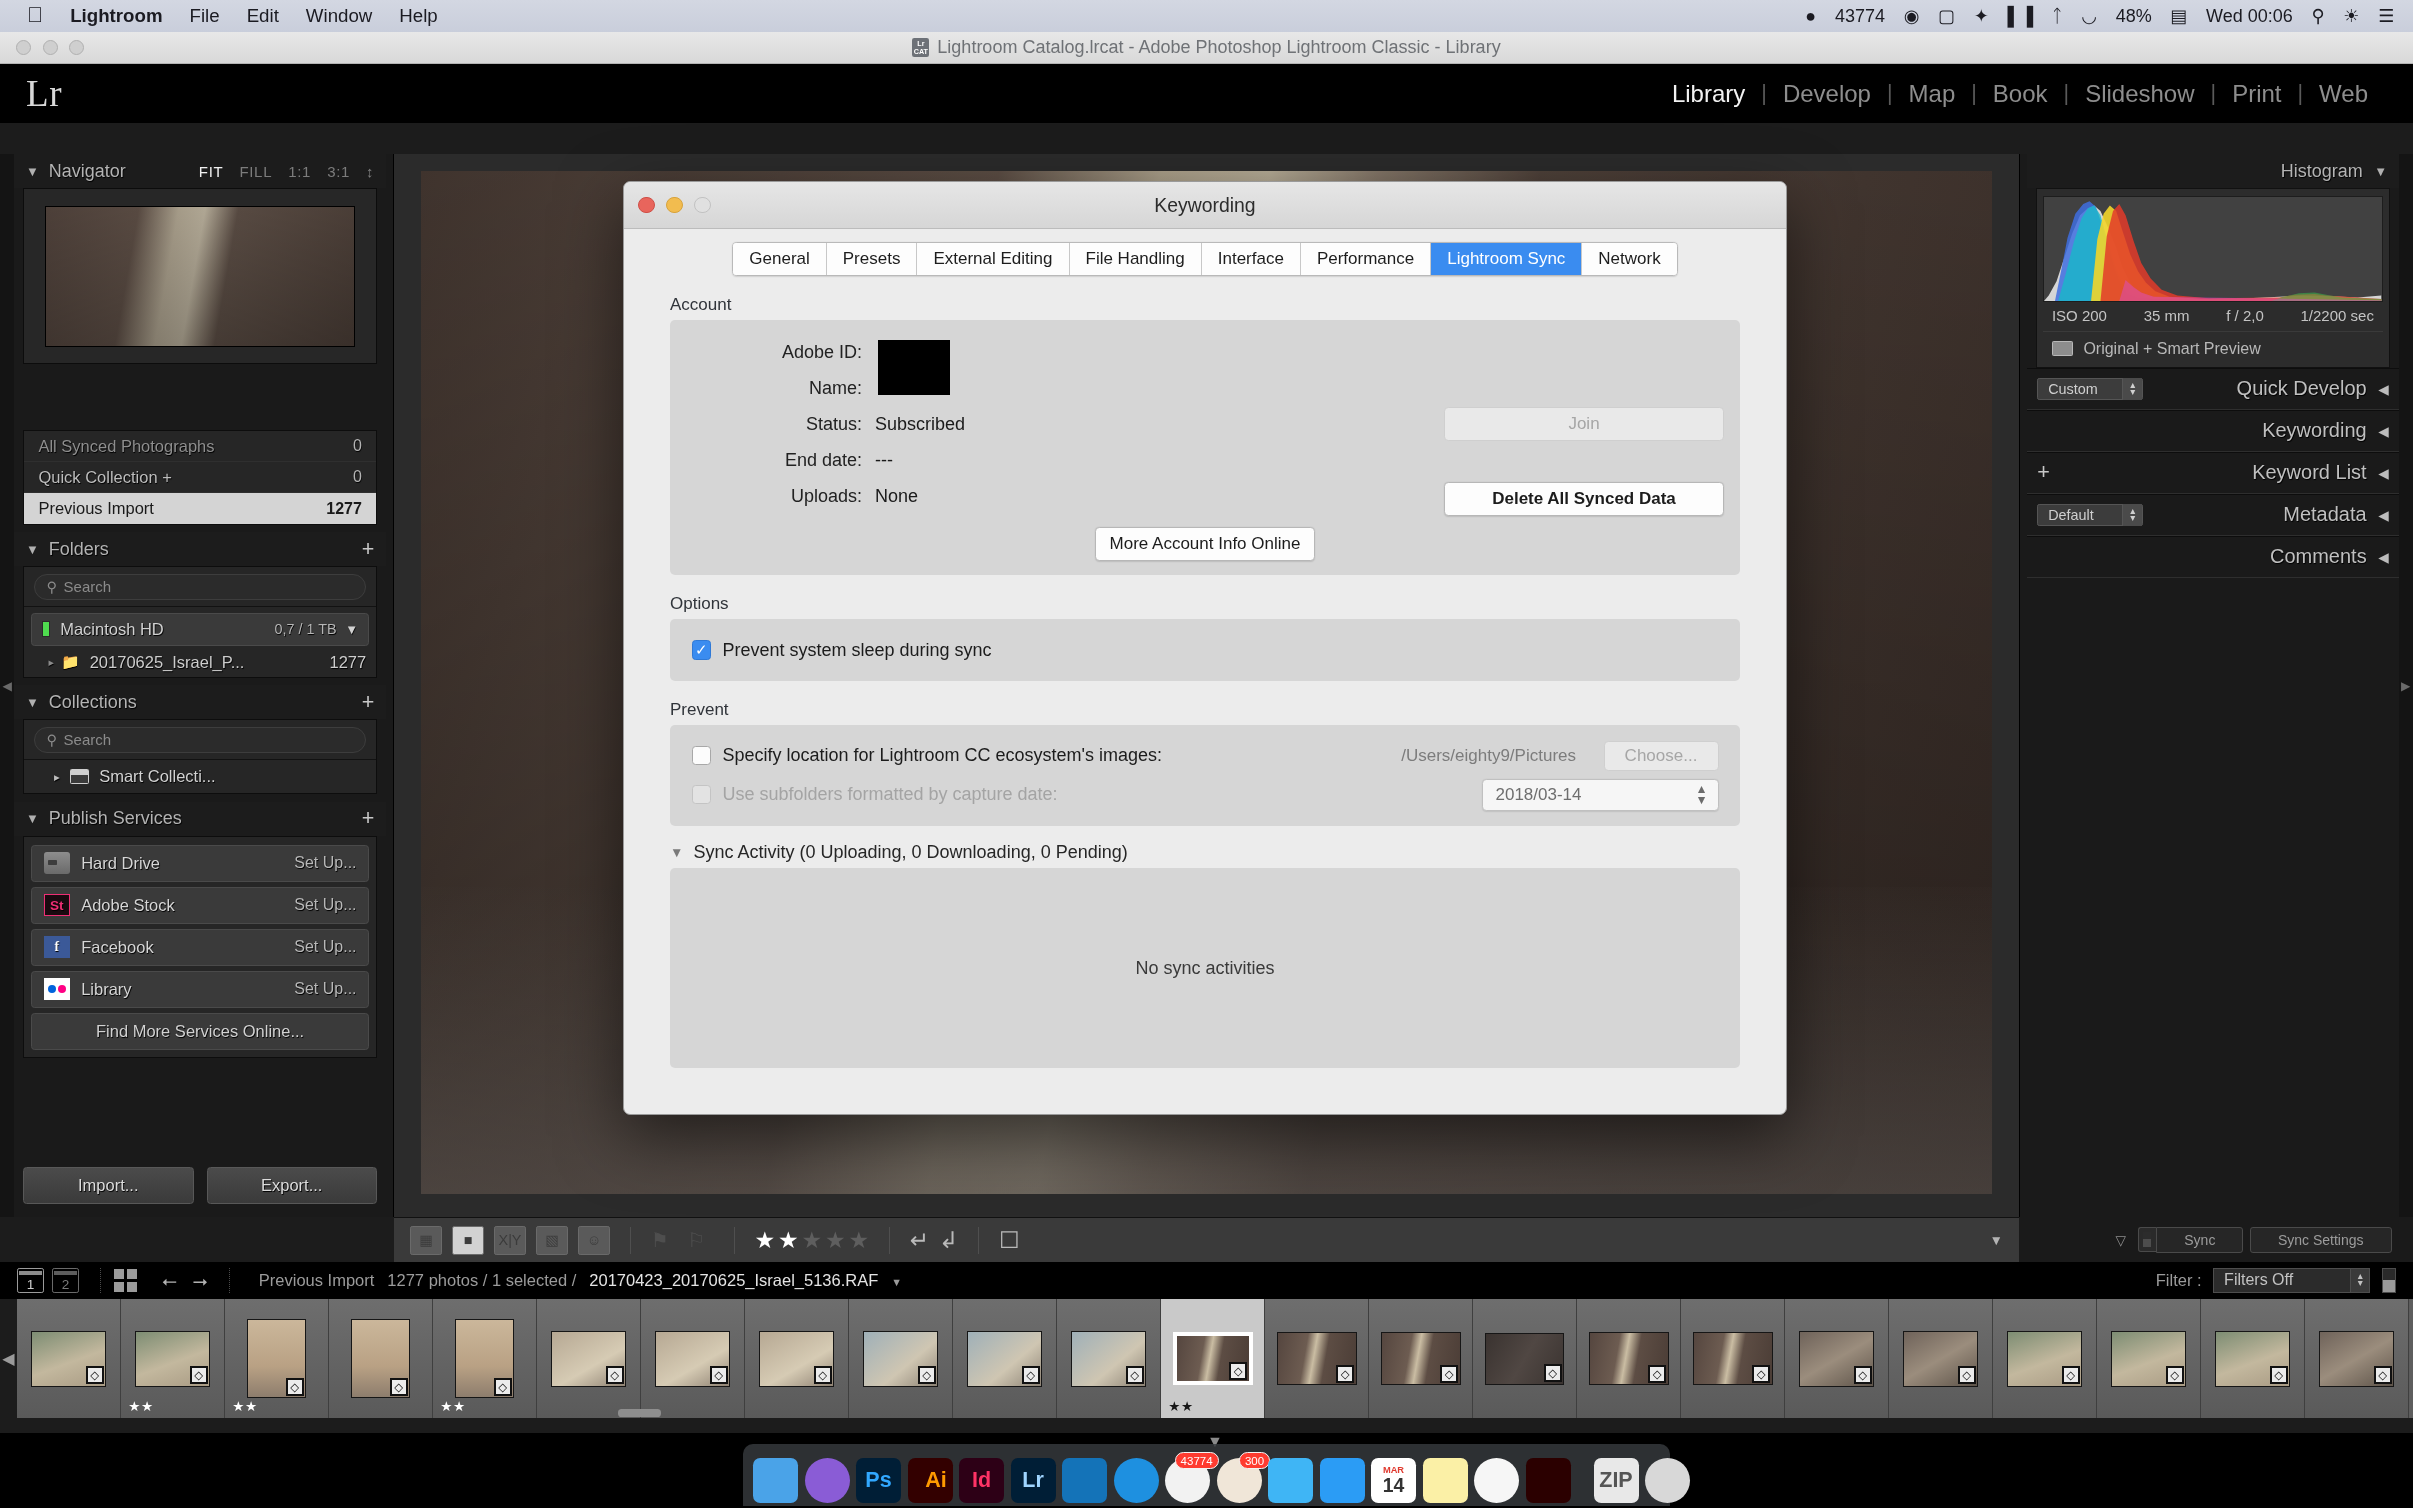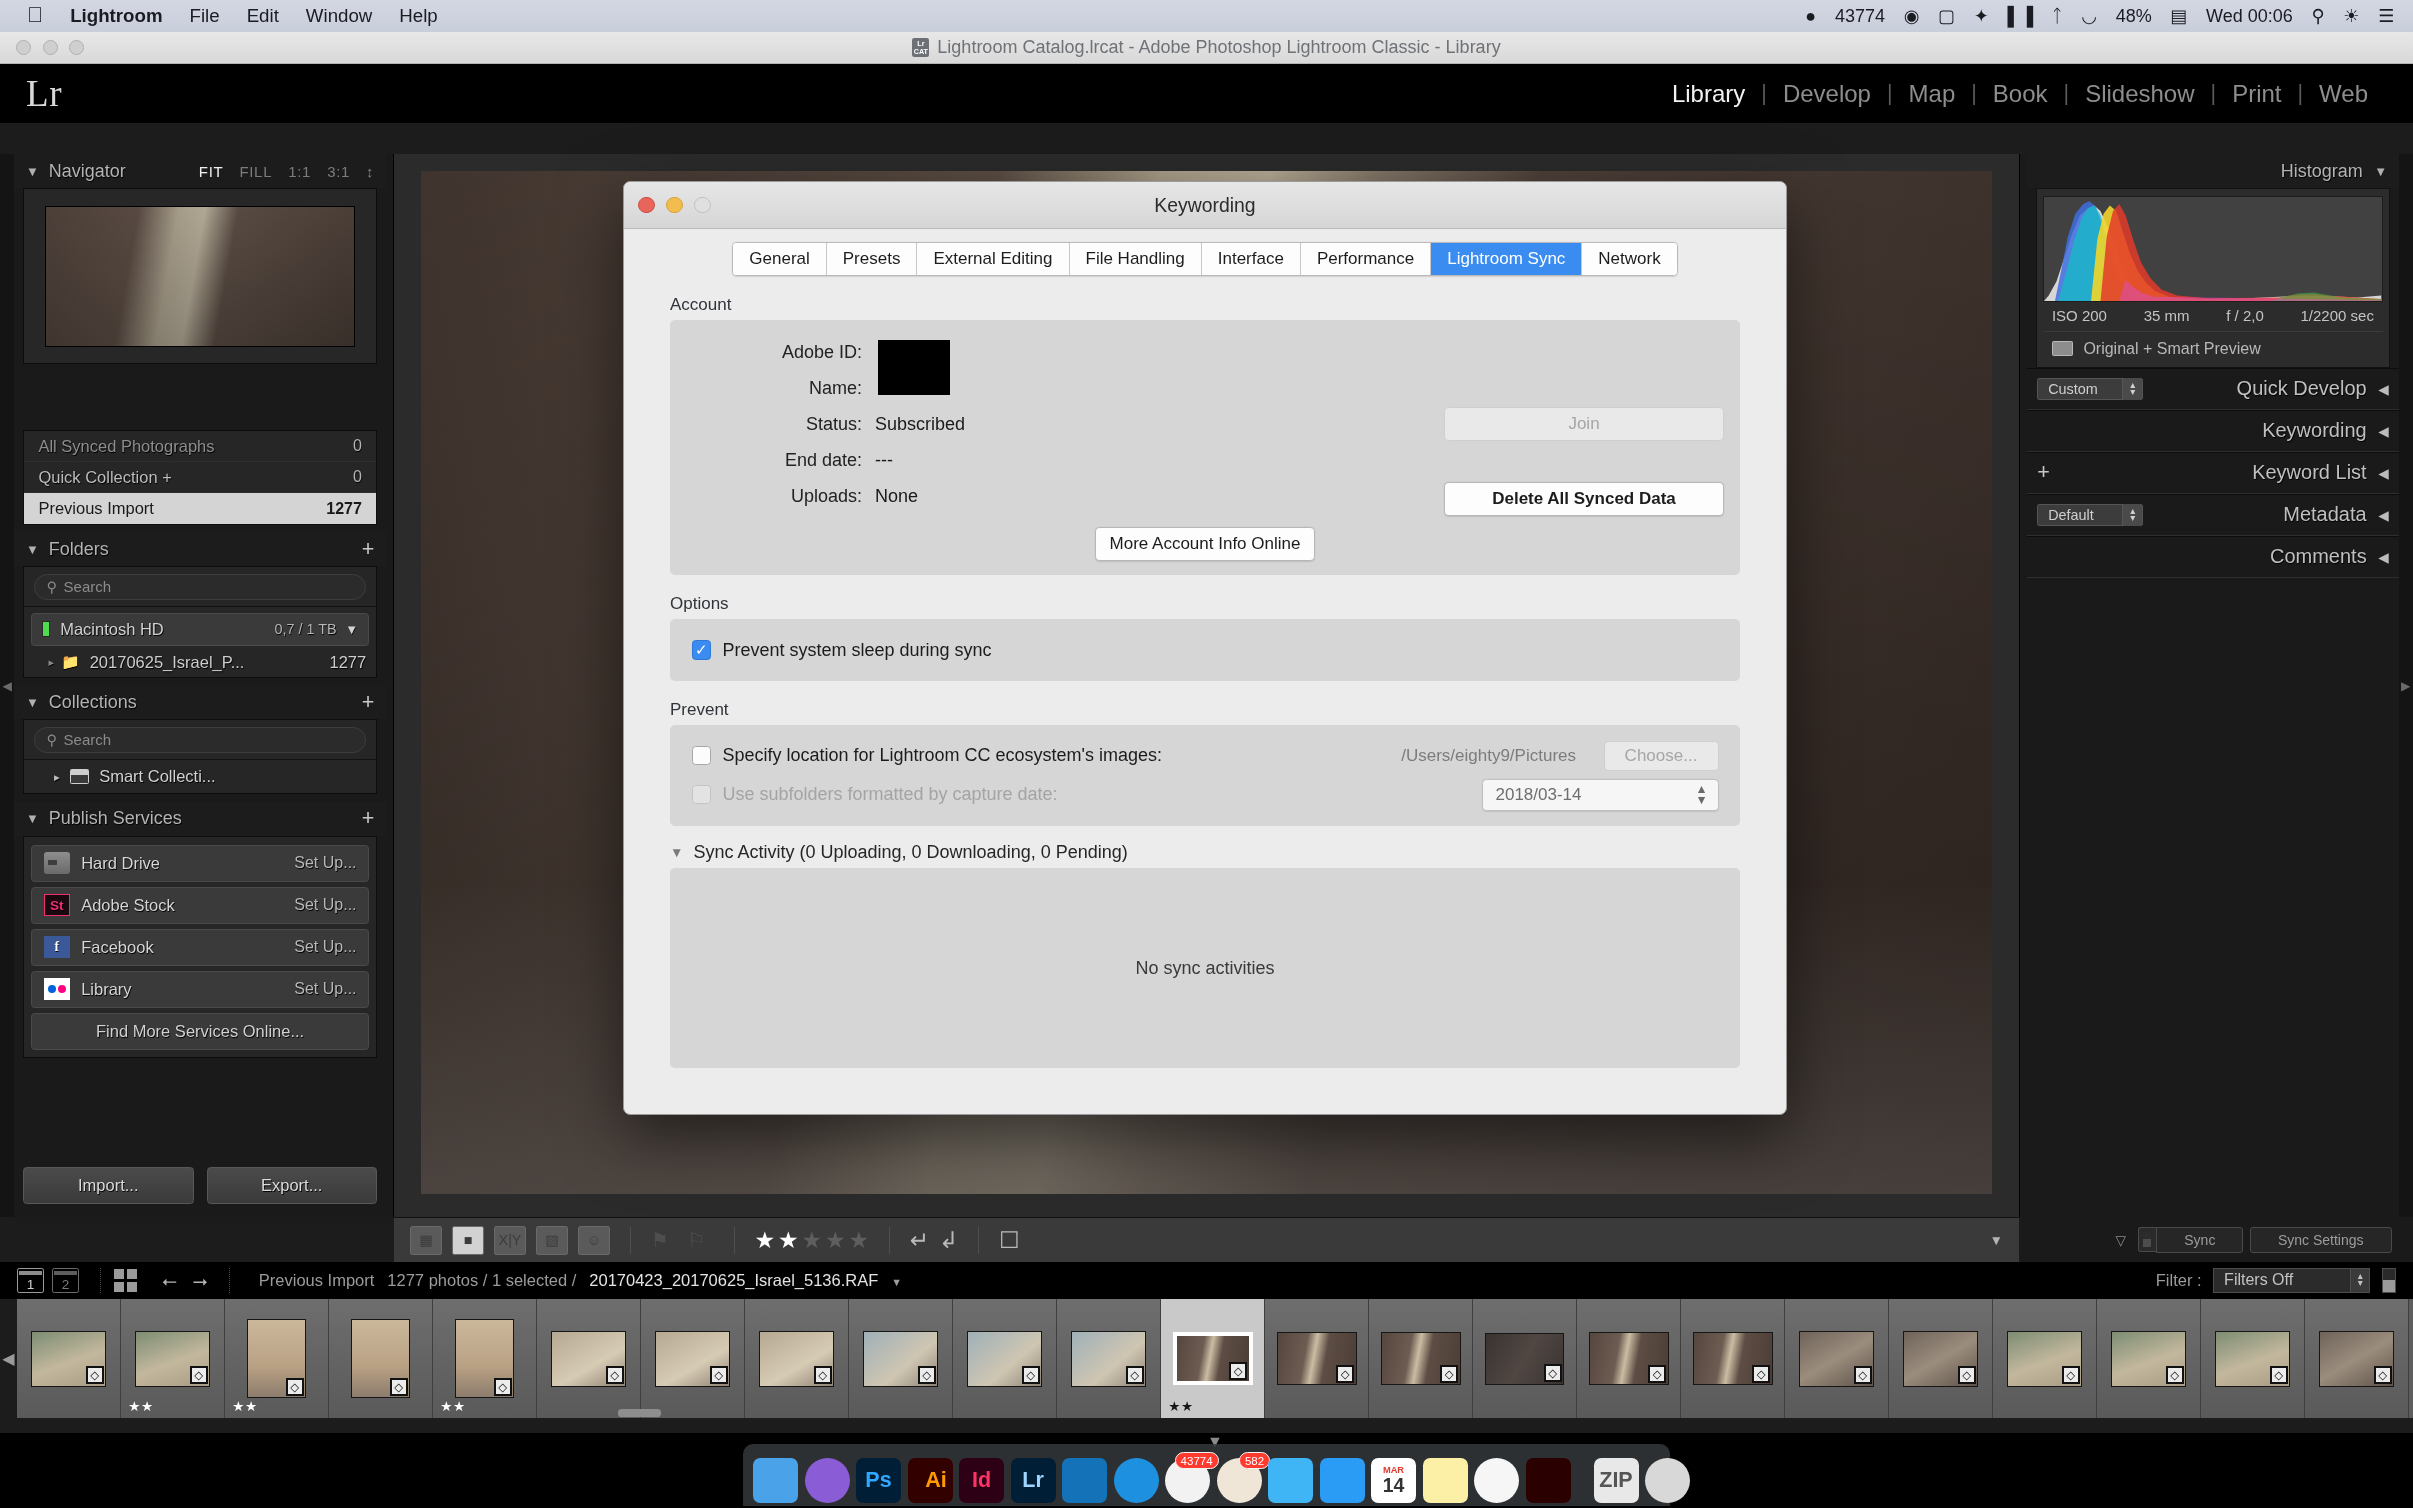--- a/index.html
+++ b/index.html
@@ -897,21 +897,21 @@
     <div class="dock-ico" style="background: rgb(0, 30, 54); color: rgb(49, 168, 255);">Ps</div>
     <div class="dock-ico" style="background: rgb(51, 0, 0); color: rgb(255, 154, 0); padding-left: 12px;">Ai</div>
     <div class="dock-ico" style="background: rgb(45, 0, 22); color: rgb(255, 51, 102);">Id</div>
     <div class="dock-ico" style="background: rgb(0, 30, 54); color: rgb(159, 213, 255);">Lr</div>
     <div class="dock-ico" style="background: rgb(20, 115, 184); color: rgb(255, 255, 255);"></div>
     <div class="dock-ico" style="background: rgb(30, 144, 224); color: rgb(255, 255, 255); border-radius: 50%;"></div>
     <div class="dock-ico" style="background: rgb(242, 242, 242); color: rgb(255, 255, 255); border-radius: 50%;">
       <span class="dock-badge">43774</span>
     </div>
     <div class="dock-ico" style="background: rgb(240, 230, 216); color: rgb(255, 255, 255); border-radius: 50%;">
-      <span class="dock-badge">582</span>
+      <span class="dock-badge">300</span>
     </div>
     <div class="dock-ico" style="background: rgb(63, 181, 245); color: rgb(255, 255, 255);"></div>
     <div class="dock-ico" style="background: rgb(43, 156, 245); color: rgb(255, 255, 255);"></div>
     <div class="dock-ico" style="background: rgb(255, 255, 255); color: rgb(51, 51, 51);">
       <div style="text-align:center;line-height:1">
         <div style="font-size:9.3px;color:#e03a2f">MAR</div>
         <div style="font-size:19.4px">14</div>
       </div>
     </div>
     <div class="dock-ico" style="background: rgb(251, 240, 166); color: rgb(255, 255, 255);"></div>

